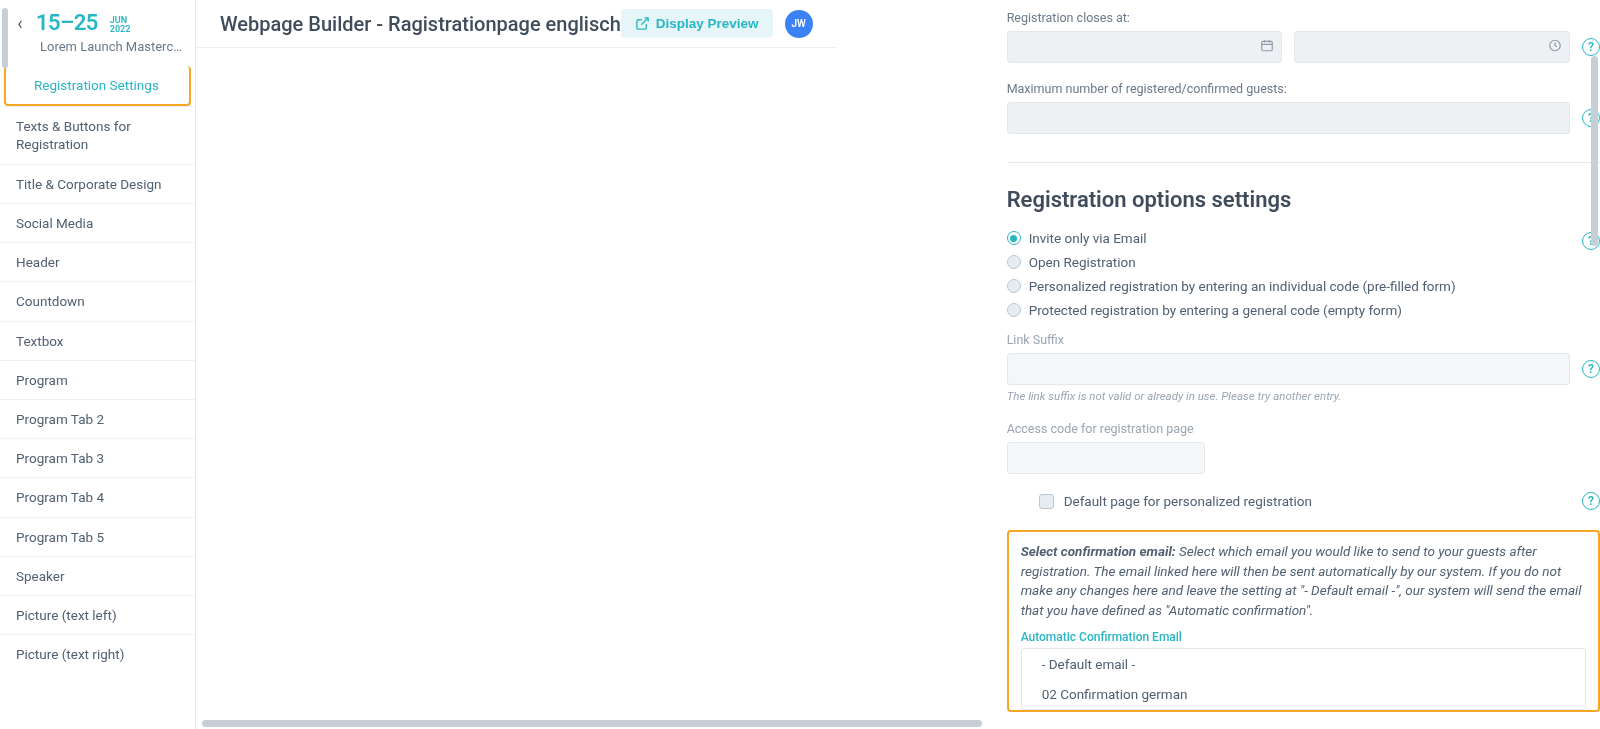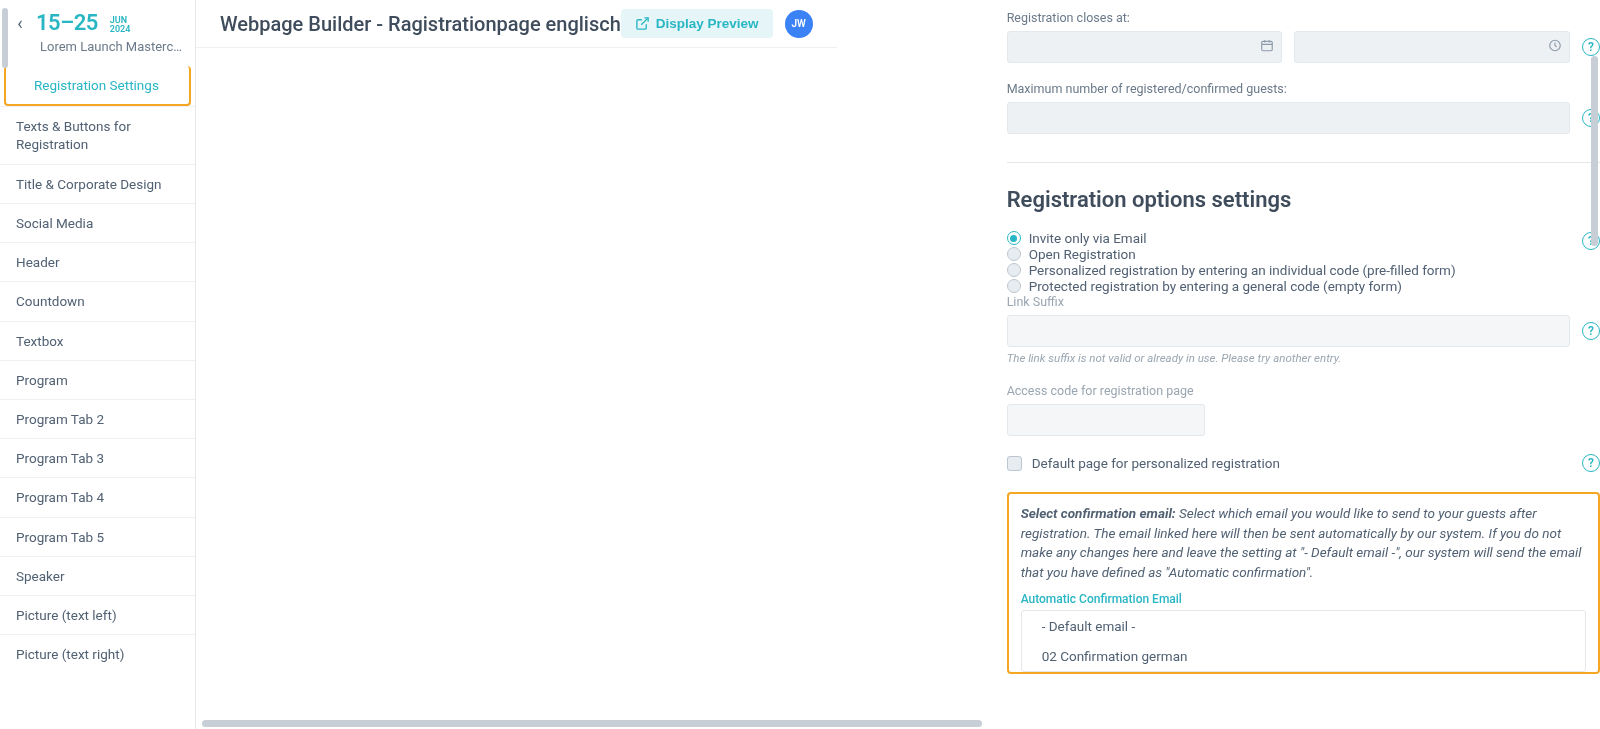--- a/index.html
+++ b/index.html
@@ -196,21 +196,21 @@
     border: none;
     border-top: 1px solid #e5e8eb;
     margin: 28px 0 24px 0;
   }
   .section-title {
     font-size: 22px;
     font-weight: 600;
     color: #3f4c5c;
     margin-bottom: 18px;
   }
-  .radio-list { display: flex; flex-direction: column; gap: 0; }
+  .radio-list { display: flex; flex-direction: column; gap: 8px; margin-bottom: 14px; }
   .radio-row { display: flex; align-items: center; gap: 8px; font-size: 13.5px; color: #516173; }
   .radio {
     width: 14px; height: 14px;
     border-radius: 50%;
     border: 1.5px solid #bcc6d0;
     background: #e7ecf0;
     display: inline-flex;
     align-items: center;
     justify-content: center;
     flex-shrink: 0;
@@ -227,21 +227,21 @@
   }
   .form-hint {
     font-size: 11.5px;
     font-style: italic;
     color: #9aa6b2;
     margin-top: 4px;
   }
   .input.light {
     background: #f4f6f8;
   }
-  .checkbox-row { display: flex; align-items: center; gap: 10px; font-size: 13.5px; }
+  .checkbox-row { display: flex; align-items: center; gap: 10px; font-size: 13.5px; margin-left: 32px; }
   .checkbox {
     width: 15px; height: 15px;
     border: 1.5px solid #bcc6d0;
     background: #e7ecf0;
     border-radius: 3px;
     flex-shrink: 0;
   }
   .highlight-box {
     border: 2px solid #f5a623;
     border-radius: 4px;
@@ -299,21 +299,21 @@
 
 <div class="app">
 
   <aside class="sidebar">
     <div class="sidebar-header">
       <div class="back-row">
         <span class="back-chevron">‹</span>
         <span class="date-range">15–25</span>
         <span class="date-stack">
           <span>JUN</span>
-          <span>2024</span>
+          <span>2022</span>
         </span>
       </div>
       <div class="event-name">Lorem Launch Mastercl…</div>
     </div>
     <nav class="nav-list" id="nav-list">
         <div class="nav-item active">Registration Settings</div>
         <div class="nav-item">Texts &amp; Buttons for Registration</div>
         <div class="nav-item">Title &amp; Corporate Design</div>
         <div class="nav-item">Social Media</div>
         <div class="nav-item">Header</div>

